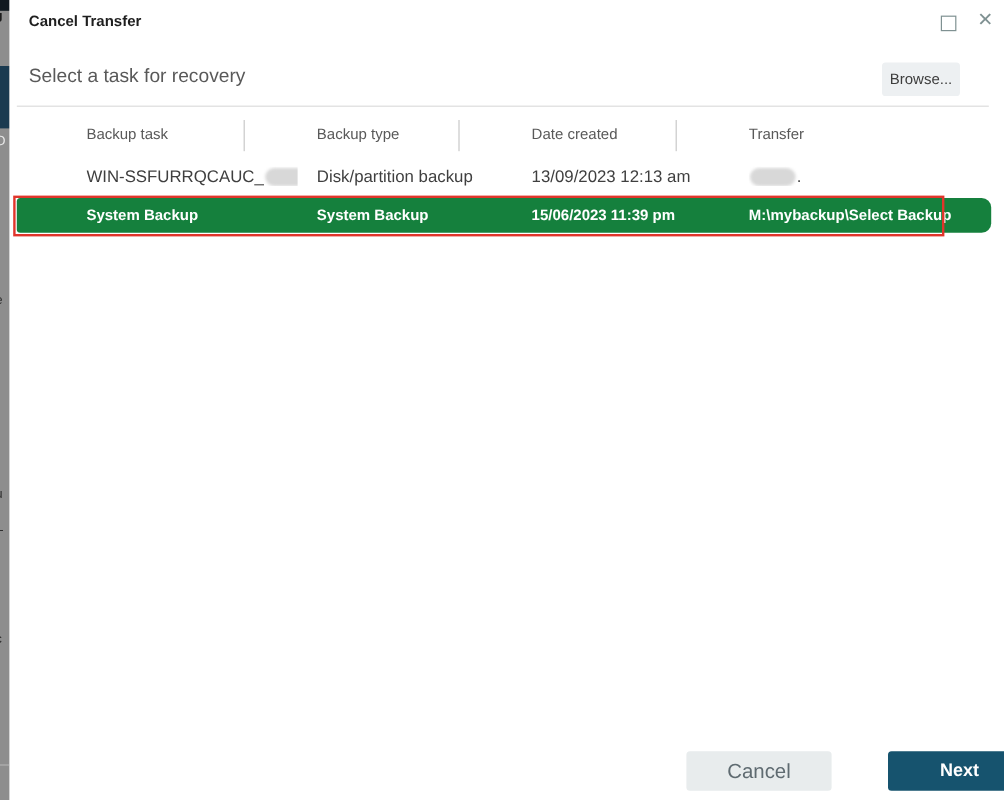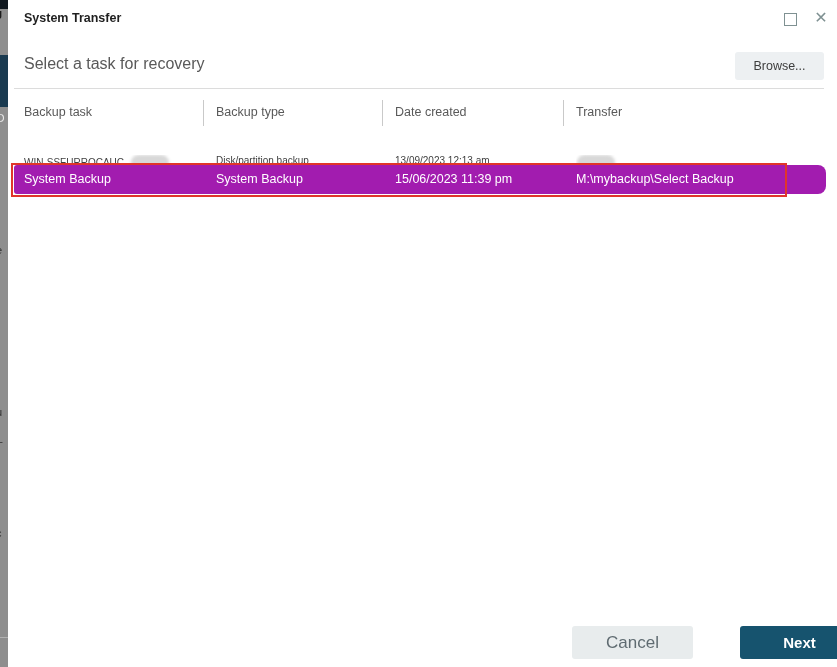--- a/index.html
+++ b/index.html
@@ -48,53 +48,53 @@
   .btn-close {
     position: absolute; left: 804px; top: 8px; width: 18px; height: 20px;
     color: #7f9192; font-size: 16px; line-height: 20px; text-align: center; cursor: pointer;
   }
 
   .subtitle {
     position: absolute; left: 16px; top: 55px;
     font-size: 16px; color: #595959;
   }
   .btn-browse {
-    position: absolute; left: 727px; top: 52px; width: 89px; height: 28px;
+    position: absolute; left: 727px; top: 52px; width: 65px; height: 28px;
     background: #edf0f2; border: none; border-radius: 3px;
     font-family: "Liberation Sans", sans-serif;
     font-size: 12.5px; color: #3d3d3d; cursor: pointer;
     text-align: center; line-height: 28px;
   }
   .subtitle-divider {
     position: absolute; left: 6px; top: 88px; width: 810px; height: 1px; background: #dcdcdc;
   }
 
   
   .col-sep { position: absolute; top: 100px; width: 1px; height: 26px; background: #c9c9c9; }
   .sep1 { left: 195px; } .sep2 { left: 374px; } .sep3 { left: 555px; }
 
-  .cell { position: absolute; white-space: nowrap; overflow: hidden; }
+  .cell { position: absolute; white-space: nowrap; overflow: hidden; margin-left: 48px; }
   .c1 { left: 16px;  width: 176px; }
   .c2 { left: 208px; width: 163px; }
   .c3 { left: 387px; width: 165px; }
   .c4 { left: 568px; width: 252px; }
 
   .header-row .cell { top: 105px; font-size: 12.5px; color: #595959; }
 
-  .row1 .cell { top: 155px; font-size: 10px; color: #3f3f3f; }
+  .row1 .cell { top: 139px; font-size: 14px; color: #3f3f3f; }
   .cell-flex { display: flex; align-items: center; }
   .redaction-blur {
     width: 38px; height: 15px; flex: 0 0 auto;
     background: #d8d8d8; border-radius: 8px;
     filter: blur(1.5px); margin: 0 1px;
   }
 
   .selected-row-bar {
     position: absolute; left: 6px; top: 165px; width: 812px; height: 29px;
-    background: #a21caf; border-radius: 3px 8px 8px 3px; cursor: pointer;
+    background: #15803d; border-radius: 3px 8px 8px 3px; cursor: pointer; font-weight: bold;
   }
   .selected-row-bar .cell { top: 0; font-size: 12.5px; color: #ffffff; line-height: 29px; }
   .selected-row-bar .sc1 { left: 10px;  width: 176px; }
   .selected-row-bar .sc2 { left: 202px; width: 163px; }
   .selected-row-bar .sc3 { left: 381px; width: 165px; }
   .selected-row-bar .sc4 { left: 562px; width: 250px; }
 
   .highlight-outline {
     position: absolute; left: 3px; top: 163px; width: 776px; height: 34px;
     border: 2px solid #e0352b; pointer-events: none; z-index: 5;
@@ -127,21 +127,21 @@
     <span class="strip-frag f1">O</span>
     <span class="strip-frag f2">e</span>
     <span class="strip-frag f3">u</span>
     <span class="strip-frag f4">T</span>
     <span class="strip-frag f5">t</span>
     <span class="strip-frag f6">c</span>
   </div>
 
   <div class="dialog">
 
-    <div class="window-title">System Transfer</div>
+    <div class="window-title">Cancel Transfer</div>
     <div class="btn-maximize">
       <span></span>
     </div>
     <div class="btn-close">
       <span>✕</span>
     </div>
 
     <div class="subtitle">Select a task for recovery</div>
     <button class="btn-browse">Browse...</button>
     <div class="subtitle-divider"></div>

